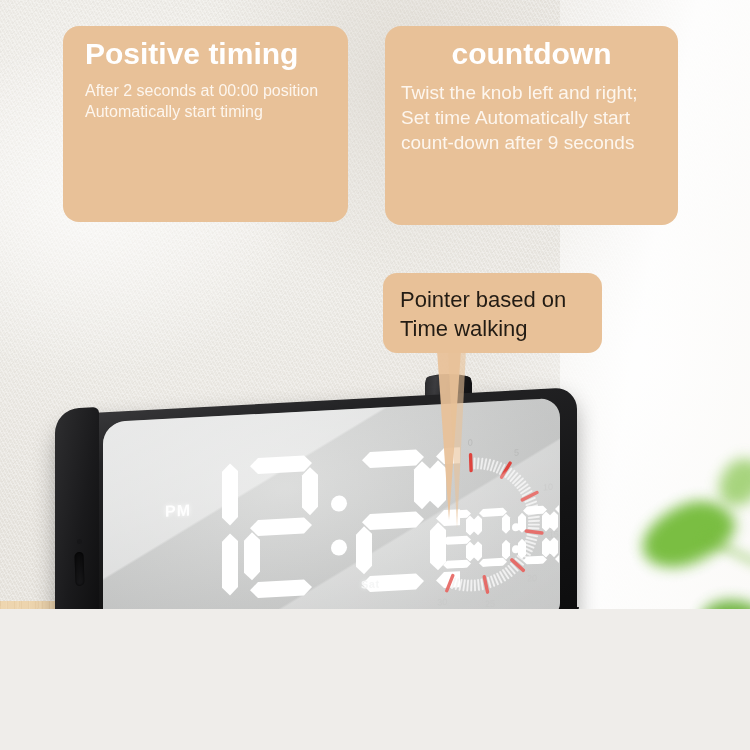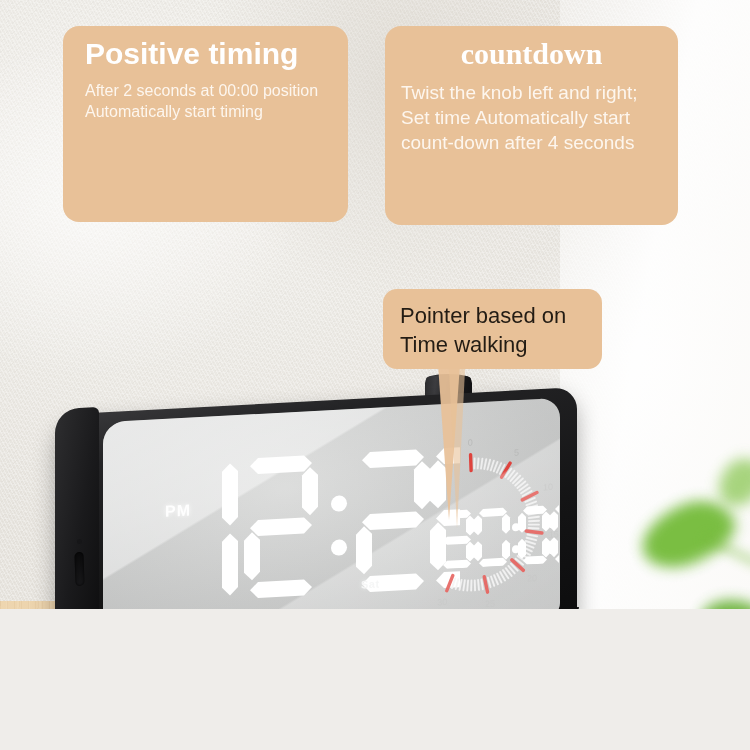--- a/index.html
+++ b/index.html
@@ -212,24 +212,24 @@
     color:#ffffff;font-weight:bold;line-height:1.05;
   }
   .callout .desc{
     color:#fdf6ee;line-height:1.32;
   }
   #callout-positive{left:63px;top:26px;width:285px;height:196px;padding:12px 20px 0 22px;}
   #callout-positive .title{font-size:30px;}
   #callout-positive .desc{font-size:16px;margin-top:10px;}
 
   #callout-countdown{left:385px;top:26px;width:293px;height:199px;padding:12px 16px 0 16px;}
-  #callout-countdown .title{font-size:30px;text-align:center;font-family:Liberation Serif, serif;}
+  #callout-countdown .title{font-size:30px;text-align:center;}
   #callout-countdown .desc{font-size:19px;margin-top:10px;}
 
-  #callout-pointer{left:383px;top:289px;width:219px;height:80px;padding:13px 0 0 17px;border-radius:14px;}
+  #callout-pointer{left:383px;top:273px;width:219px;height:80px;padding:13px 0 0 17px;border-radius:14px;}
   #callout-pointer .title2{color:#231c14;font-size:22px;line-height:1.3;}
   .tail{
     position:absolute;left:437px;top:350px;width:0;height:0;
     border-left:12px solid transparent;border-right:12px solid transparent;
     border-top:170px solid #e8c198;
     opacity:.93;
   }
   .tail-narrow{
     position:absolute;left:448px;top:350px;width:0;height:0;
     border-left:9px solid transparent;border-right:9px solid transparent;
@@ -444,20 +444,20 @@
   <div class="tail"></div>
   <div class="tail-narrow"></div>
 
   <div class="callout" id="callout-positive">
     <div class="title">Positive timing</div>
     <div class="desc">After 2 seconds at 00:00 position Automatically start timing</div>
   </div>
 
   <div class="callout" id="callout-countdown">
     <div class="title">countdown</div>
-    <div class="desc">Twist the knob left and right; Set time Automatically start count-down after 4 seconds</div>
+    <div class="desc">Twist the knob left and right; Set time Automatically start count-down after 9 seconds</div>
   </div>
 
   <div class="callout" id="callout-pointer">
     <div class="title2">Pointer based on Time walking</div>
   </div>
 
 </div>
 
 </body></html>

